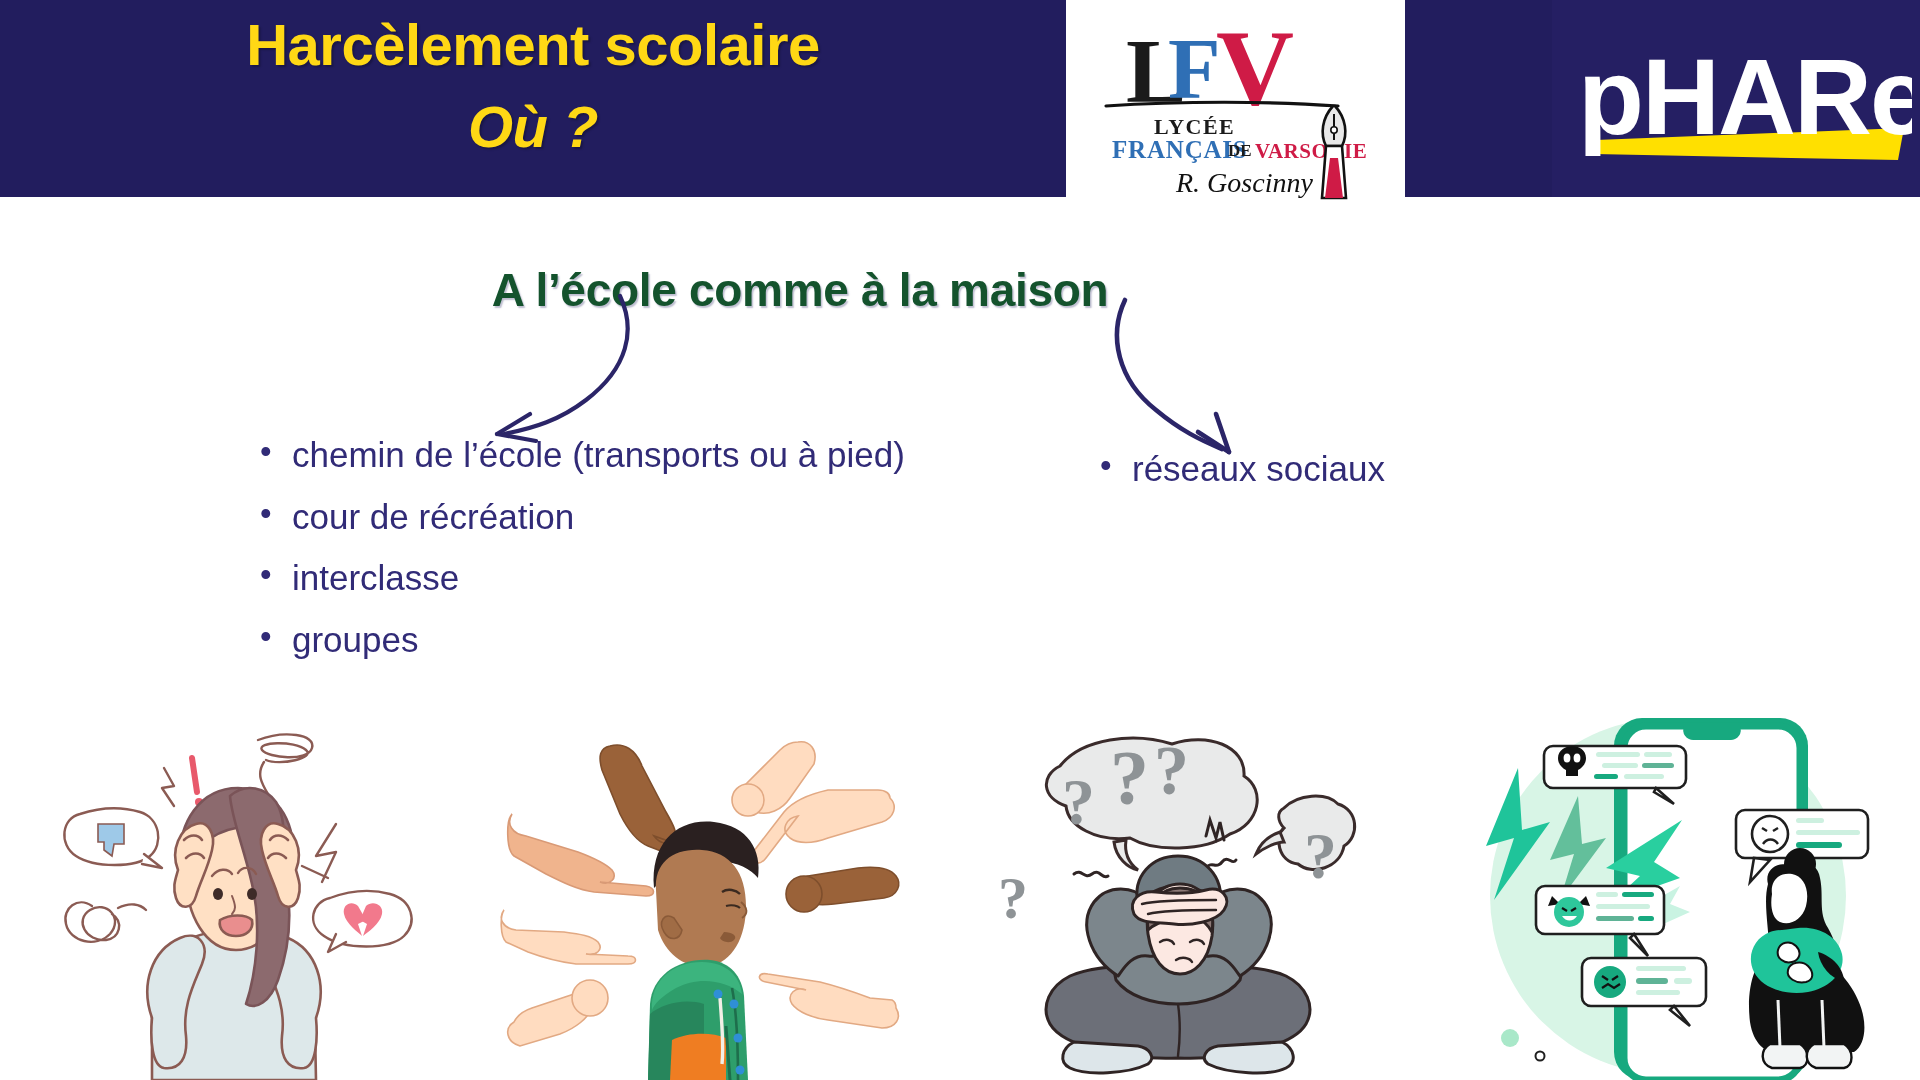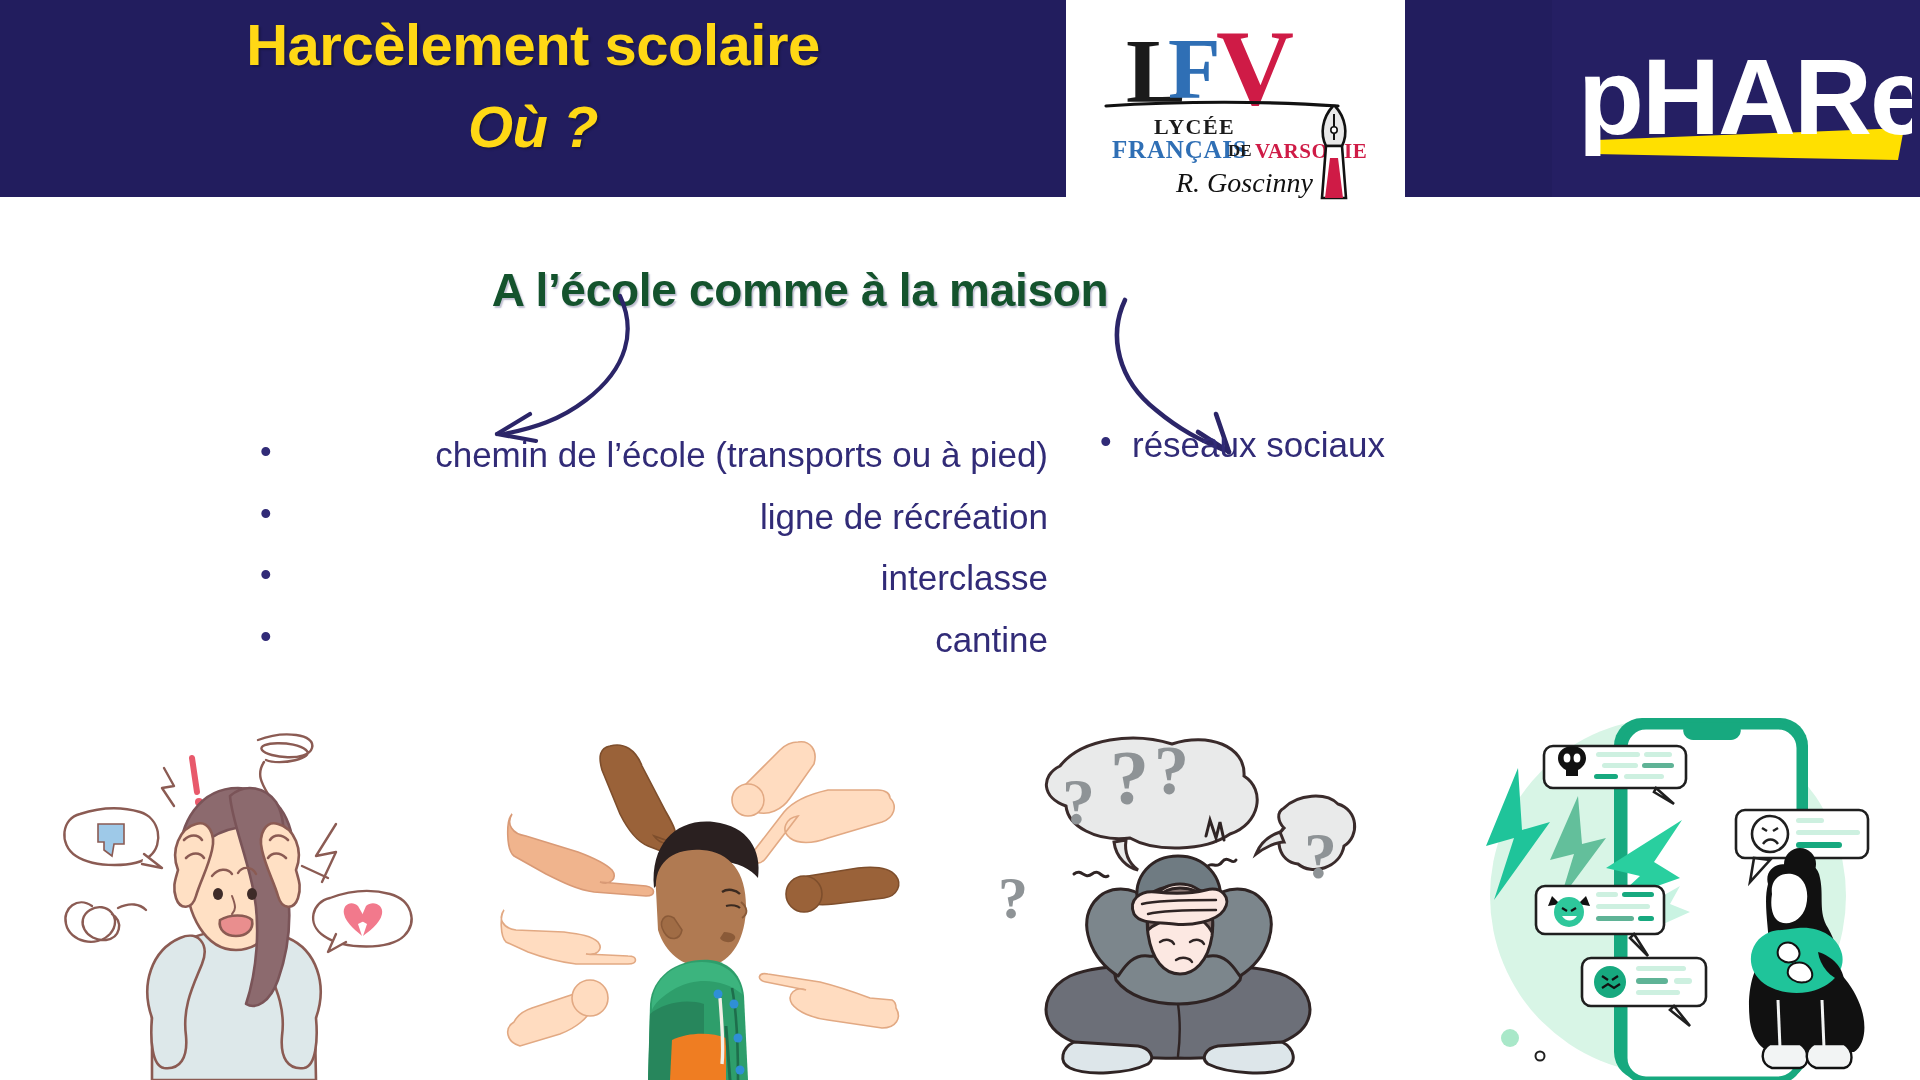--- a/index.html
+++ b/index.html
@@ -69,22 +69,22 @@
     font-size: 35px;
     line-height: 1.33;
     margin-bottom: 15px;
     white-space: pre-line;
   }
   .bullets li::before {
     content: "•";
     position: absolute; left: 12px; top: -2px;
     font-size: 33px; line-height: 1.33;
   }
-  #list-school { left: 248px; top: 432px; width: 800px; text-align: right; }
-  #list-home   { left: 1088px; top: 422px; width: 640px; }
+  #list-school { left: 248px; top: 432px; width: 800px; }
+  #list-home   { left: 1088px; top: 446px; width: 640px; }
 
   
   .illus { position: absolute; }
   #illus-stressed-girl  { left: 40px;   top: 718px;  width: 390px; height: 362px; }
   #illus-pointing-hands { left: 498px;  top: 726px;  width: 404px; height: 354px; }
   #illus-sitting-person { left: 978px;  top: 728px;  width: 404px; height: 352px; }
   #illus-cyberbullying  { left: 1478px; top: 700px;  width: 404px; height: 380px; }
 </style>
 </head>
 <body>
@@ -142,23 +142,23 @@
     <g fill="none" stroke="#2b2568" stroke-width="4.6" stroke-linecap="round">
       <path d="M1125 300 C 1108 336, 1118 380, 1156 410 C 1180 430, 1200 440, 1222 449"></path>
       <path d="M1229 452 L 1198 432"></path>
       <path d="M1229 452 L 1216 414"></path>
     </g>
   </svg>
 
   <div class="bullets" id="list-school">
     <ul>
       <li>chemin de l’école (transports ou à pied)</li>
-      <li>ligne de récréation</li>
+      <li>cour de récréation</li>
       <li>interclasse</li>
-      <li>cantine</li>
+      <li>groupes</li>
     </ul>
   </div>
 
   <div class="bullets" id="list-home">
     <ul>
       <li>réseaux sociaux</li>
     </ul>
   </div>
 
   <svg class="illus" id="illus-stressed-girl" viewBox="0 0 390 362">

